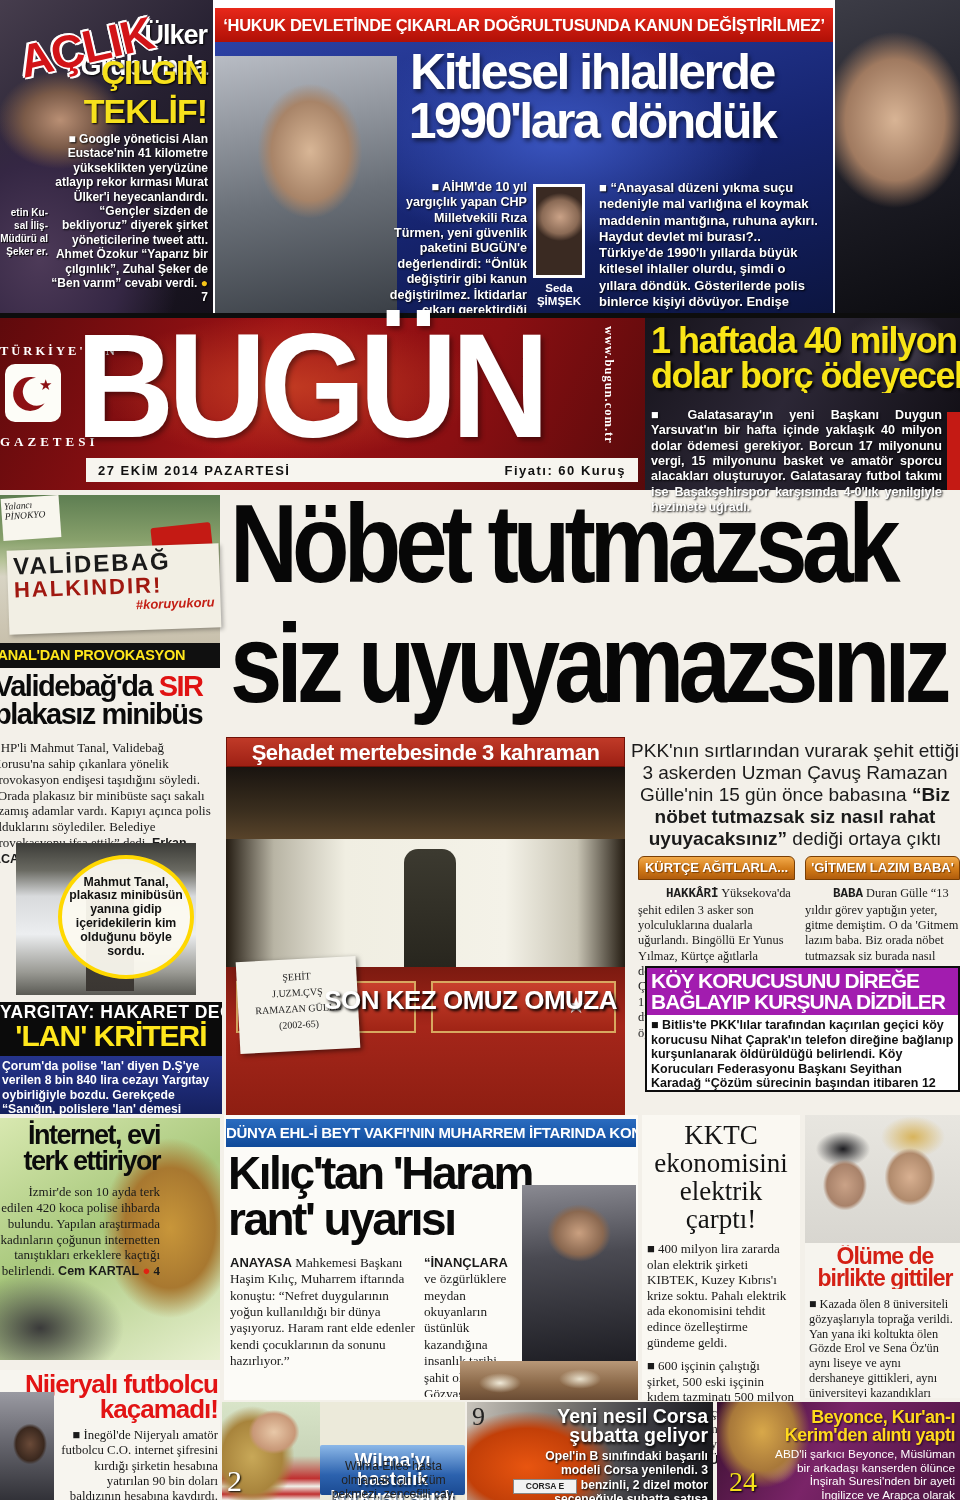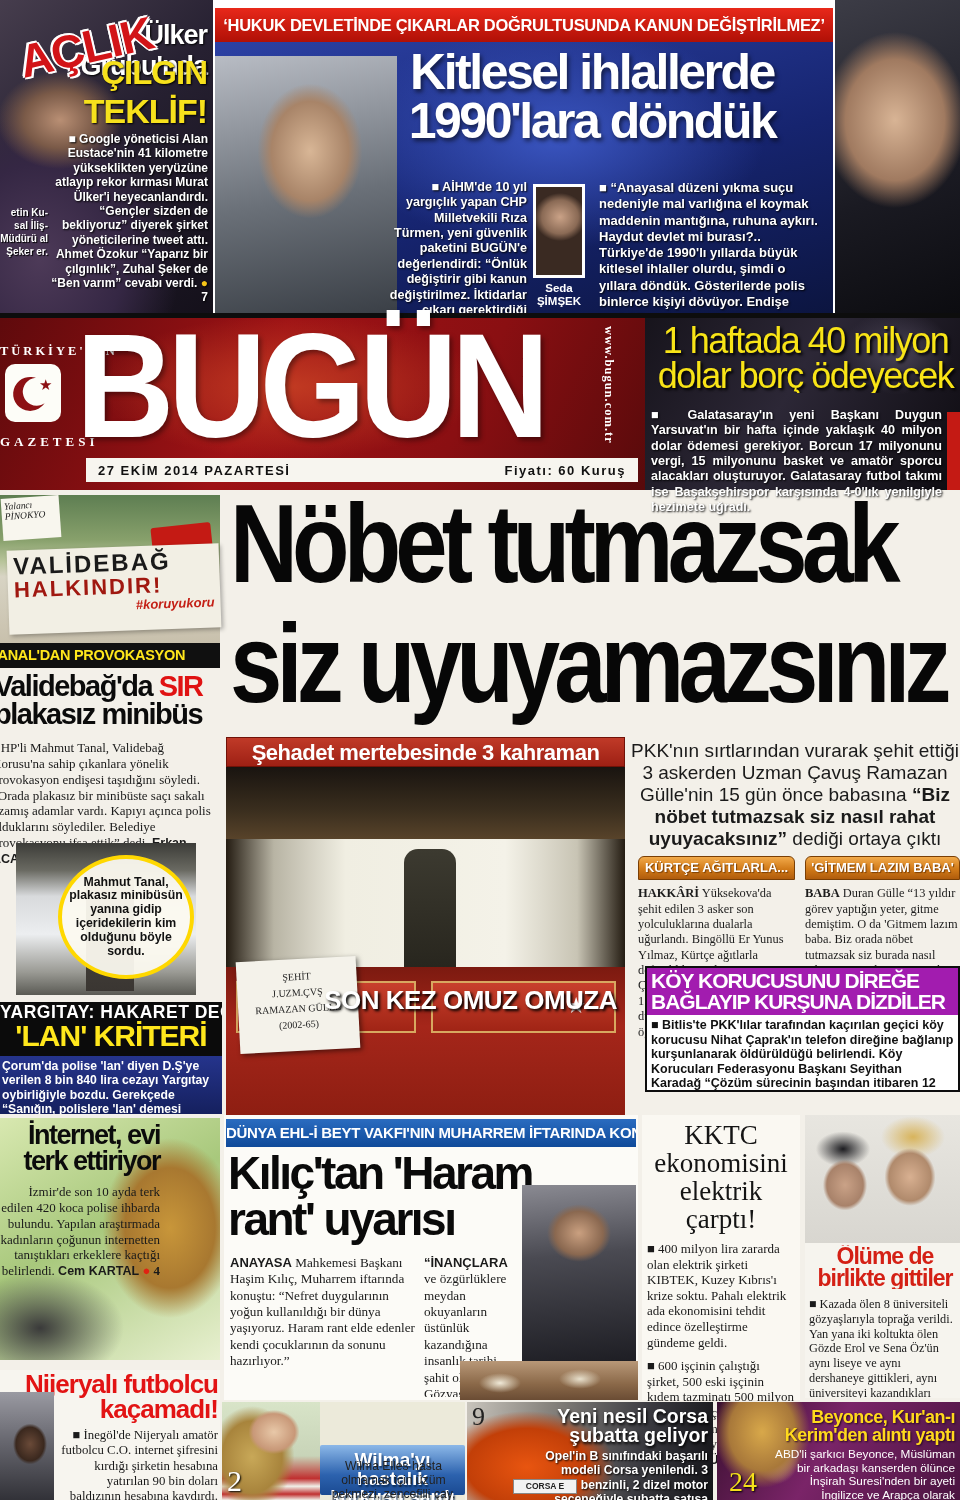--- a/index.html
+++ b/index.html
@@ -70,22 +70,22 @@
     letter-spacing:-7px;transform:scaleX(.92);transform-origin:left top;text-shadow:3px 3px 6px rgba(0,0,0,.4);}
   .site{left:601px;top:8px;height:132px;color:#fff;font-family:"Liberation Serif",serif;
     font-size:12.5px;font-weight:bold;writing-mode:vertical-rl;letter-spacing:1px;}
   .date-strip{left:86px;top:140px;width:552px;height:24px;background:#f7f5ef;display:flex;
     justify-content:space-between;align-items:center;padding:0 12px;box-sizing:border-box;
     font-weight:bold;font-size:13px;letter-spacing:1.5px;color:#111;}
 
   .mh-gs{left:645px;top:318px;width:315px;height:172px;background:
     radial-gradient(80px 60px at 80% 20%,#4a4456 0%,rgba(0,0,0,0) 70%),
     linear-gradient(120deg,#17141c 0%,#2c2736 45%,#0d0b10 100%);}
-  .gs-h{left:6px;top:6px;right:0;color:#f8e417;font-weight:400;font-size:36px;
-    line-height:.96;letter-spacing:-1.5px;white-space:nowrap;overflow:hidden;text-shadow:2px 2px 3px #000;text-align:center;}
+  .gs-h{left:6px;top:6px;right:0;color:#f8e417;font-weight:700;font-size:36px;
+    line-height:.96;letter-spacing:-1.5px;white-space:nowrap;overflow:hidden;text-shadow:2px 2px 3px #000;}
   .gs-body{left:6px;top:90px;right:18px;color:#fff;font-weight:bold;font-size:12.6px;
     line-height:1.22;text-align:justify;text-shadow:1px 1px 2px #000;}
   .gs-red{right:0;top:94px;width:13px;height:78px;background:#c41a14;}
 
   
   .nobet-line{left:230px;color:#070707;font-weight:800;font-size:112px;line-height:1;
     letter-spacing:-7px;transform:scaleX(.84);transform-origin:left top;white-space:nowrap;}
   .deck{left:630px;top:740px;width:330px;text-align:center;font-size:19px;line-height:1.16;color:#1a1a1a;}
   .deck b{font-weight:800;}
 
@@ -138,21 +138,21 @@
     font-size:10px;line-height:1.6;color:#222;padding-top:10px;box-sizing:border-box;}
   .seh-cap{right:8px;top:218px;width:310px;text-align:right;}
   .seh-cap-t{color:#fff;font-weight:800;font-size:26px;letter-spacing:-.5px;text-shadow:2px 2px 3px #000;white-space:nowrap;}
   .seh-cap-b{margin-top:4px;color:#fff;font-weight:bold;font-size:12.4px;line-height:1.22;text-shadow:1px 1px 2px #000;}
 
   
   .tab{height:24px;background:linear-gradient(180deg,#f2aa4a 0%,#d17a18 55%,#b05c0c 100%);
     border:1px solid #7a3f05;border-radius:6px 6px 0 0;color:#fff;font-weight:800;font-size:13px;
     text-align:center;line-height:22px;text-shadow:1px 1px 1px #7a3f05;box-sizing:border-box;white-space:nowrap;overflow:hidden;}
   .rcol{font-family:"Liberation Serif",serif;font-size:12.4px;line-height:1.24;color:#1c1c1c;}
-  .rcol .lead{font-family:Liberation Serif, serif;font-weight:800;font-size:12.5px;}
+  .rcol .lead{font-family:Liberation Mono, monospace;font-weight:800;font-size:12.5px;margin-left:28px;}
   .koy-box{left:645px;top:966px;width:315px;height:126px;border:2px solid #0d0d0d;background:#fff;box-sizing:border-box;}
   .koy-head{background:#a21caf;color:#fff;font-weight:800;font-size:21px;line-height:.98;
     letter-spacing:-1px;padding:3px 0 3px 4px;white-space:nowrap;overflow:hidden;}
   .koy-body{padding:3px 4px 0 4px;font-weight:bold;font-size:12.5px;line-height:1.16;color:#111;}
 
   
   .int-sec{left:0;top:1118px;width:220px;height:242px;background:
     radial-gradient(90px 120px at 170px 110px,#c8963a 0%,#a87830 50%,rgba(0,0,0,0) 75%),
     radial-gradient(120px 80px at 40px 210px,#3a3a3a 0%,rgba(0,0,0,0) 70%),
     linear-gradient(150deg,#d8e8b0 0%,#a8c87c 45%,#e8f0d0 100%);}

